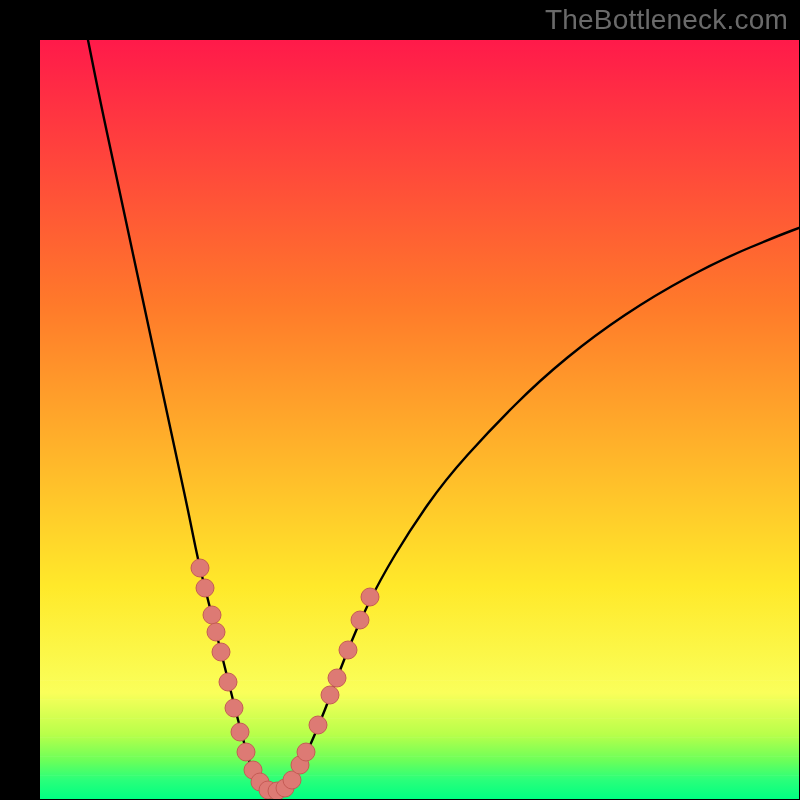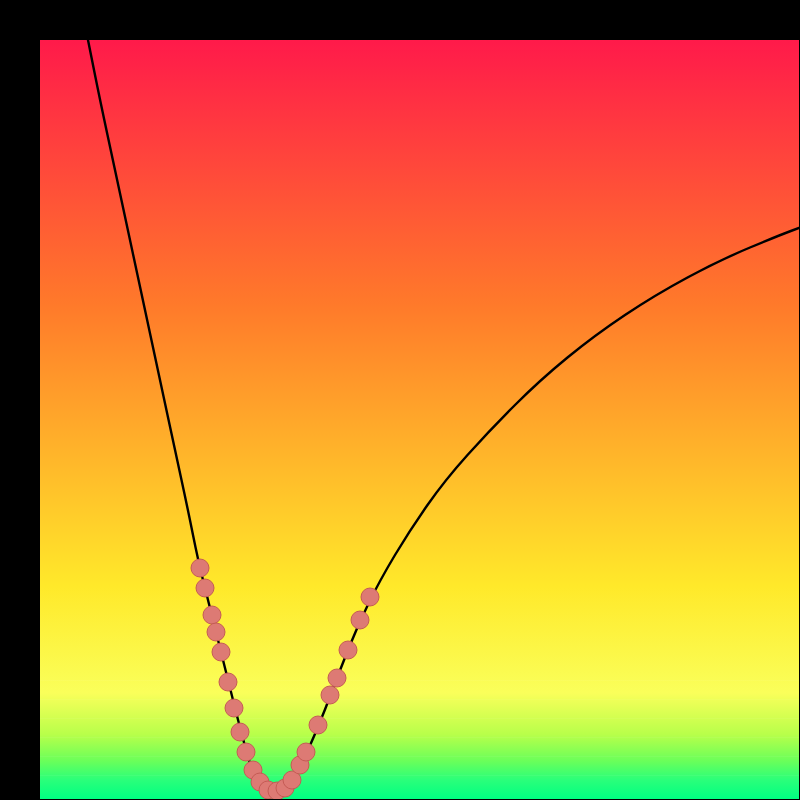--- a/index.html
+++ b/index.html
@@ -34,20 +34,21 @@
   }
   svg.curves {
     position: absolute;
     inset: 0;
   }
 </style>
 </head>
 <body>
 
 <div class="canvas">
+  <div class="watermark">TheBottleneck.com</div>
   <div class="plot-area">
     <svg class="gradient" viewBox="0 0 759 759" preserveAspectRatio="none">
         <defs>
           <linearGradient id="bg" x1="0" y1="0" x2="0" y2="1">
             <stop offset="0%" stop-color="#ff1a4a"></stop>
             <stop offset="35%" stop-color="#ff7a2a"></stop>
             <stop offset="72%" stop-color="#ffe92a"></stop>
             <stop offset="86%" stop-color="#faff5a"></stop>
             <stop offset="91.5%" stop-color="#b8ff4a"></stop>
             <stop offset="95%" stop-color="#6aff5a"></stop>

